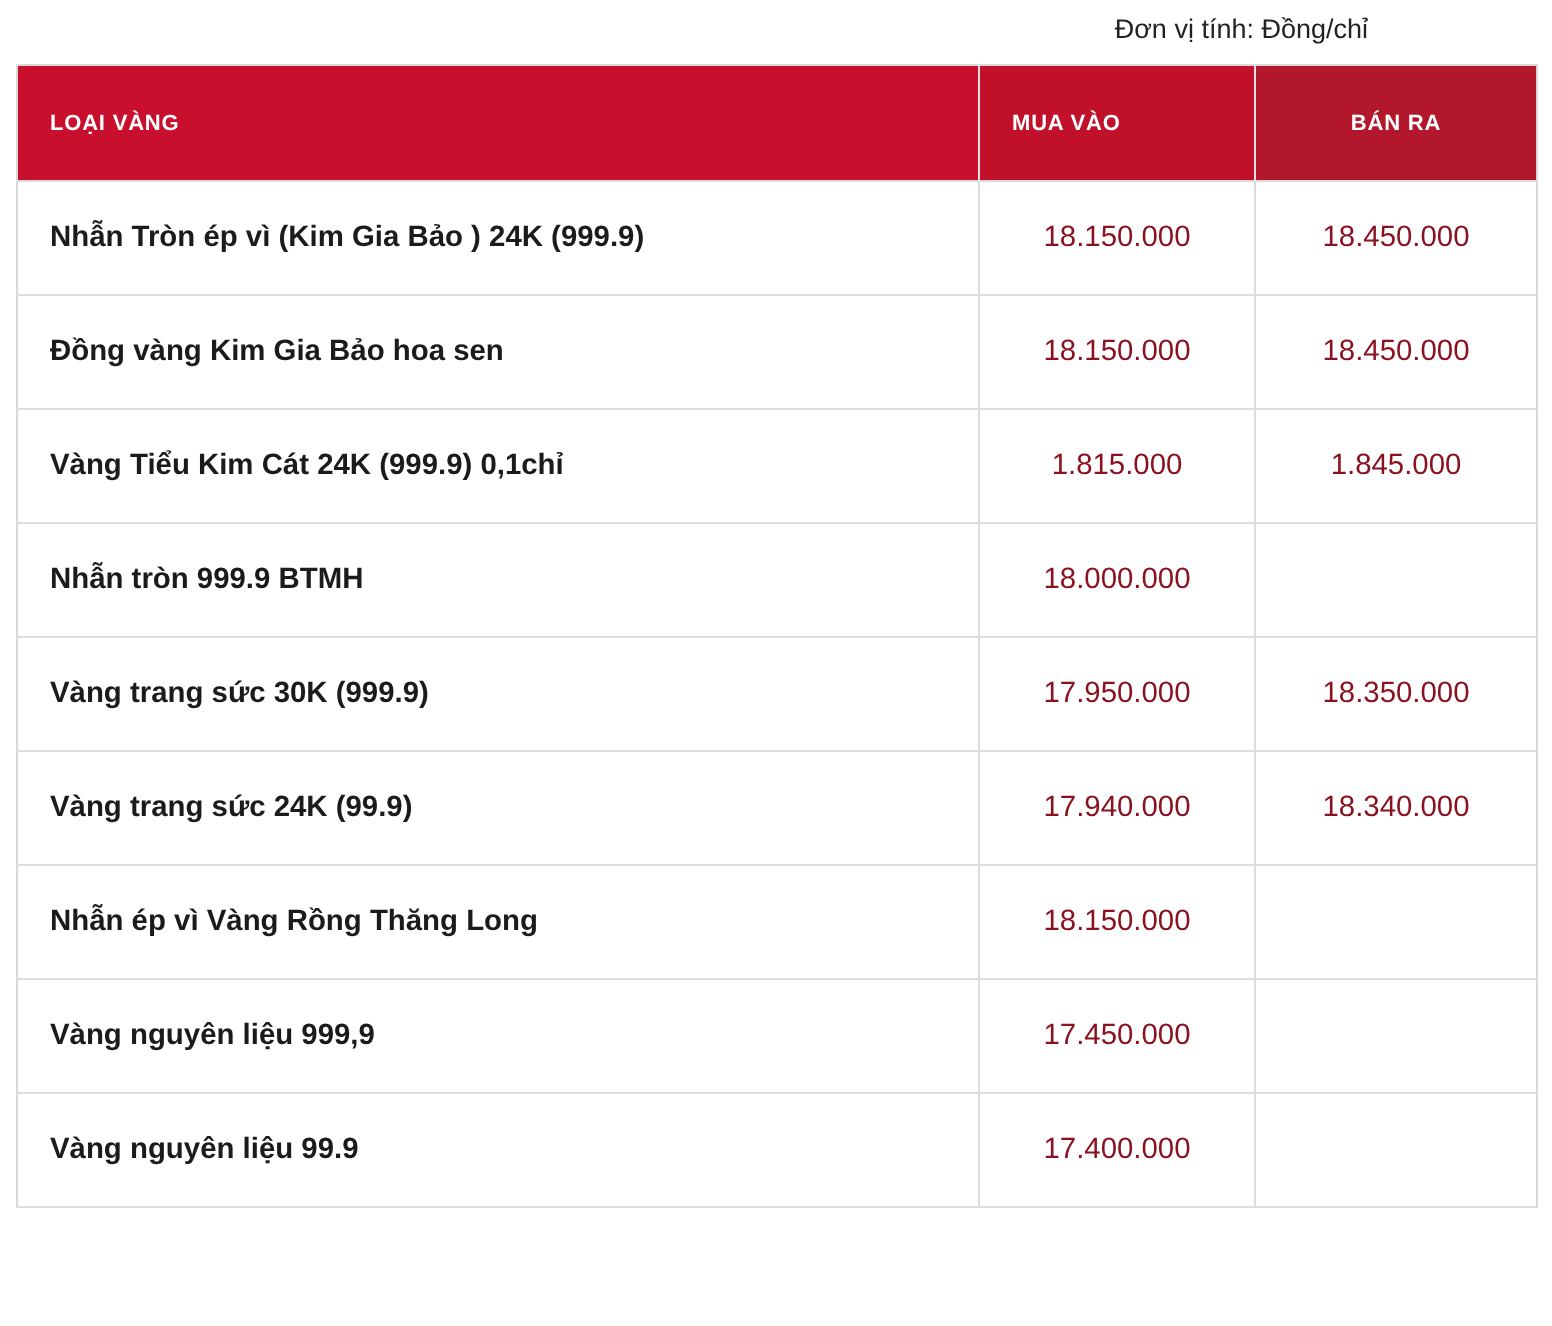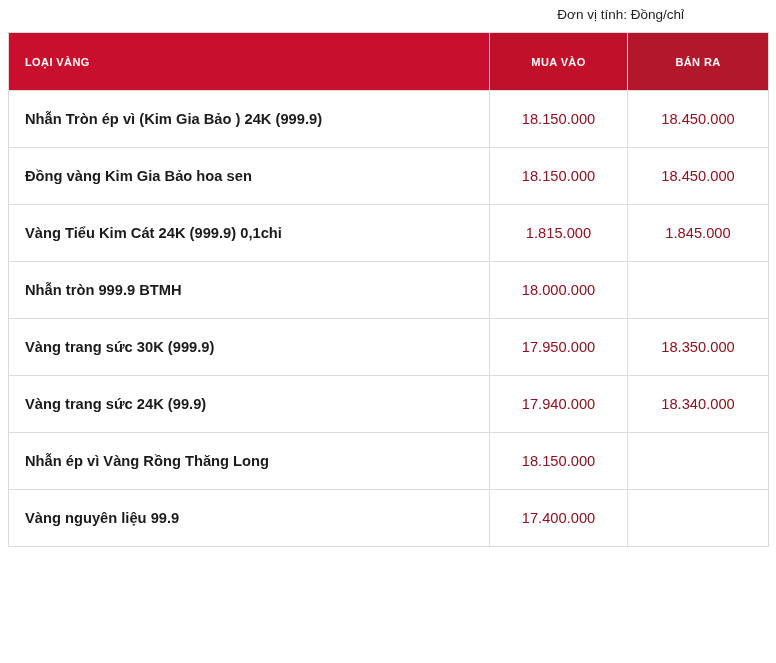--- a/index.html
+++ b/index.html
@@ -47,21 +47,21 @@
     padding: 0 16px;
     border-right: 1px solid #e0e0e0;
     box-sizing: border-box;
     vertical-align: middle;
   }
   thead th.th-name {
     text-align: left;
     background: #c8102e;
   }
   thead th.th-buy {
-    text-align: center;
+    text-align: left;
     background: #c0102a;
   }
   thead th.th-sell {
     text-align: center;
     background: #b3172b;
     border-right: none;
   }
 
   tbody td {
     height: 57px;
@@ -145,20 +145,25 @@
           <td class="cell-name">Vàng trang sức 24K (99.9)</td>
           <td class="cell-buy">17.940.000</td>
           <td class="cell-sell">18.340.000</td>
         </tr>
         <tr>
           <td class="cell-name">Nhẫn ép vì Vàng Rồng Thăng Long</td>
           <td class="cell-buy">18.150.000</td>
           <td class="cell-sell"></td>
         </tr>
         <tr>
+          <td class="cell-name">Vàng nguyên liệu 999,9</td>
+          <td class="cell-buy">17.450.000</td>
+          <td class="cell-sell"></td>
+        </tr>
+        <tr>
           <td class="cell-name">Vàng nguyên liệu 99.9</td>
           <td class="cell-buy">17.400.000</td>
           <td class="cell-sell"></td>
         </tr>
       </tbody>
   </table>
 
 </div>
 
 </body></html>

